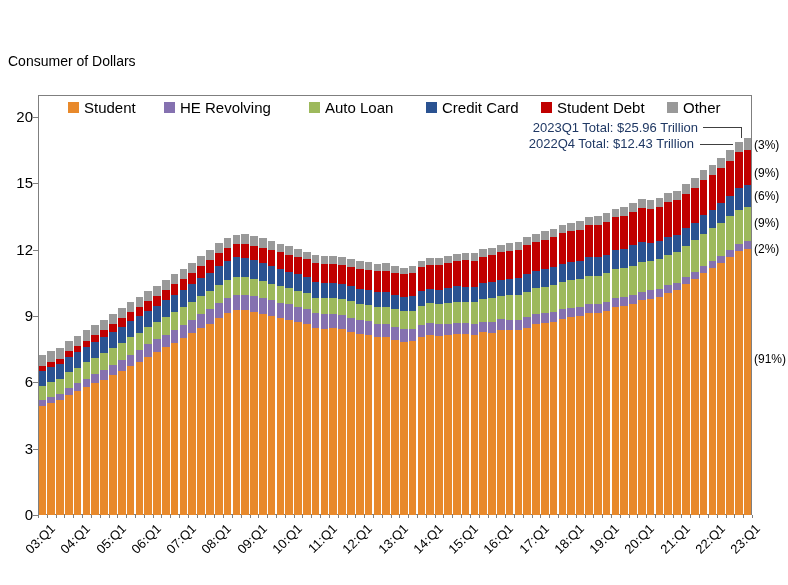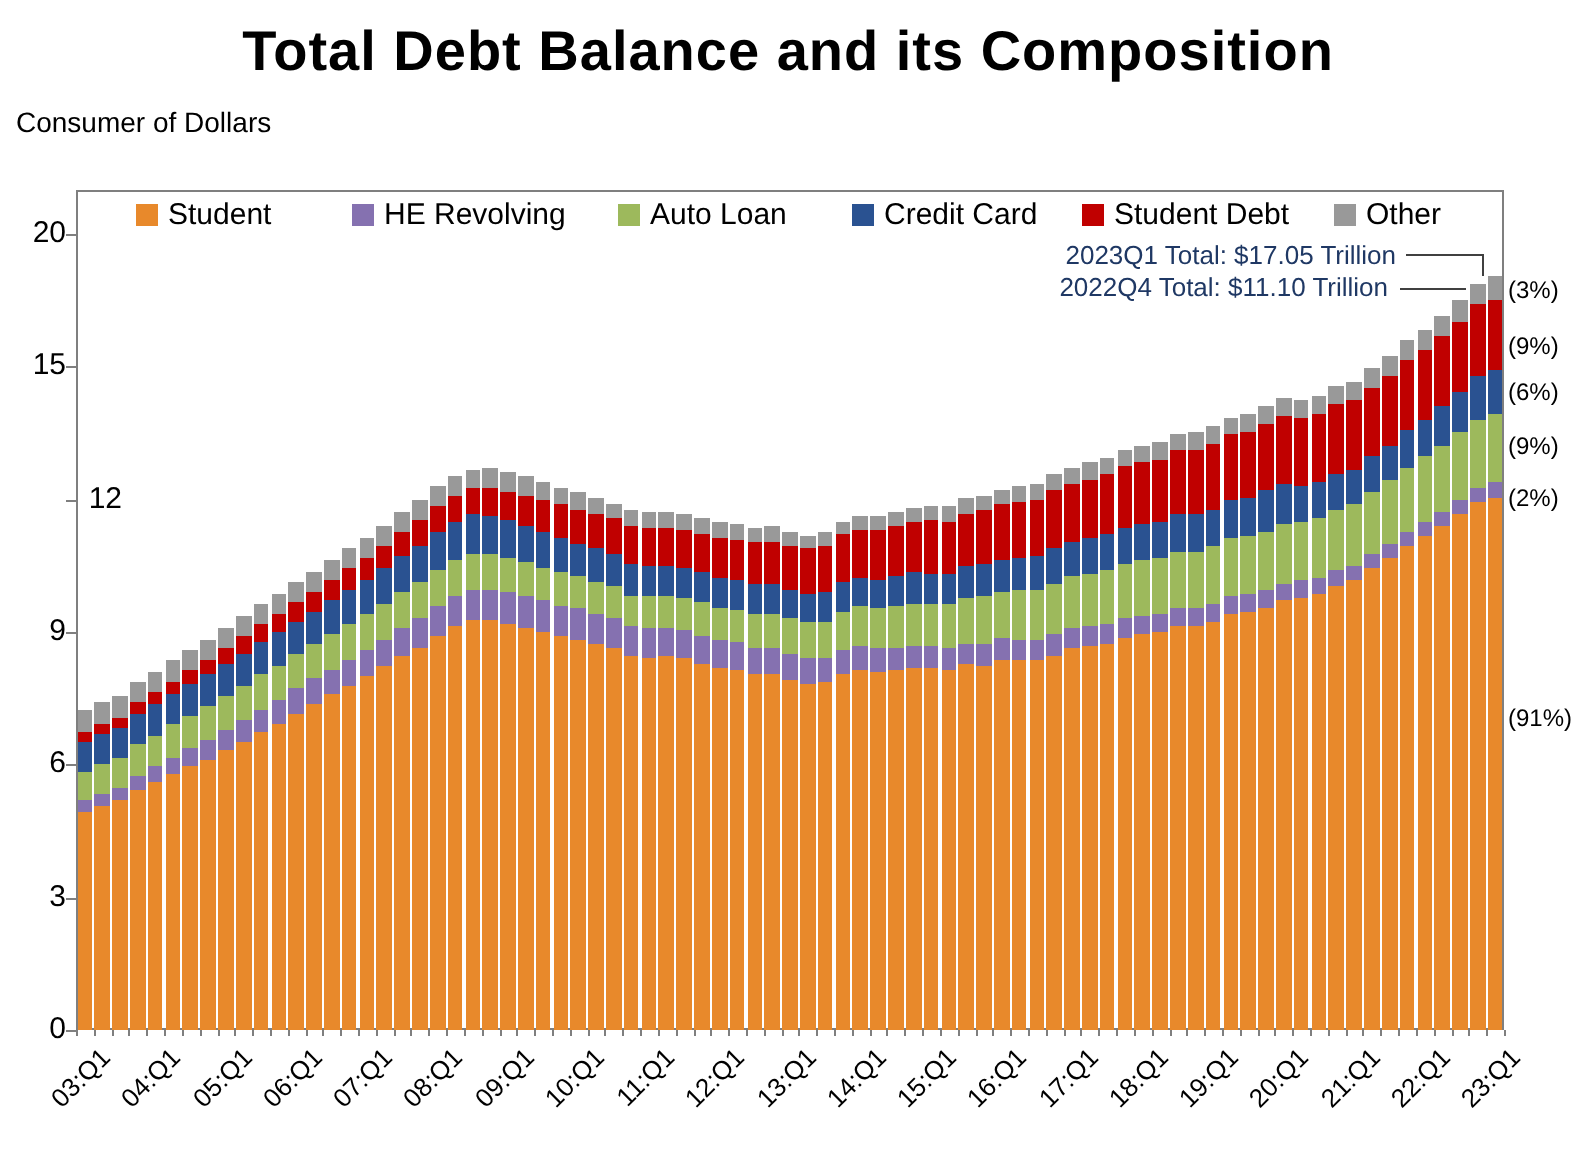--- a/index.html
+++ b/index.html
@@ -32,35 +32,34 @@
   .ann-text{position:absolute;font-size:13px;color:#1f3864;white-space:nowrap;text-align:right;}
   .ann-line-h{position:absolute;height:0;border-top:1px solid #404040;}
   .ann-line-v{position:absolute;width:0;border-left:1px solid #404040;}
   .share-label{position:absolute;left:754px;font-size:12px;white-space:nowrap;}
   .source{position:absolute;left:8px;top:557px;font-size:13px;}
 </style>
 </head>
 <body>
 
 <div id="app">
-  <div class="title">Total Debt Balance and its Composition</div>
   <div class="units">Consumer of Dollars</div>
 
   <div class="plot-frame"></div>
 
   <div id="y-axis">
       <div class="ylabel" style="right: 755px; top: 506px;">0</div>
       <div class="ytick" style="left: 33px; top: 515px;"></div>
       <div class="ylabel" style="right: 755px; top: 439.684px;">3</div>
       <div class="ytick" style="left: 33px; top: 448.684px;"></div>
       <div class="ylabel" style="right: 755px; top: 373.368px;">6</div>
       <div class="ytick" style="left: 33px; top: 382.368px;"></div>
       <div class="ylabel" style="right: 755px; top: 307.053px;">9</div>
       <div class="ytick" style="left: 33px; top: 316.053px;"></div>
-      <div class="ylabel" style="right: 727px; top: 240.737px;">12</div>
+      <div class="ylabel" style="right: 755px; top: 240.737px;">12</div>
       <div class="ytick" style="left: 33px; top: 249.737px;"></div>
       <div class="ylabel" style="right: 755px; top: 174.421px;">15</div>
       <div class="ytick" style="left: 33px; top: 183.421px;"></div>
       <div class="ylabel" style="right: 755px; top: 108.105px;">20</div>
       <div class="ytick" style="left: 33px; top: 117.105px;"></div>
     </div>
   <div id="x-axis">
       <div class="xtick" style="left: 38px;"></div>
       <div class="xtick" style="left: 46.8148px;"></div>
       <div class="xtick" style="left: 55.6296px;"></div>
@@ -813,21 +812,21 @@
         <div class="bar-seg" style="height: 34.4842px; background: rgb(157, 185, 92);"></div>
         <div class="bar-seg" style="height: 7.51579px; background: rgb(133, 113, 176);"></div>
         <div class="bar-seg" style="height: 266.147px; background: rgb(232, 137, 43);"></div>
       </div>
     </div>
   <div id="legend" class="legend">
       <div class="legend-item" style="left: 68px;">
         <span class="legend-swatch" style="background: rgb(232, 137, 43);"></span>
         <span class="legend-label">Student</span>
       </div>
-      <div class="legend-item" style="left: 176px;">
+      <div class="legend-item" style="left: 164px;">
         <span class="legend-swatch" style="background: rgb(133, 113, 176);"></span>
         <span class="legend-label">HE Revolving</span>
       </div>
       <div class="legend-item" style="left: 309px;">
         <span class="legend-swatch" style="background: rgb(157, 185, 92);"></span>
         <span class="legend-label">Auto Loan</span>
       </div>
       <div class="legend-item" style="left: 426px;">
         <span class="legend-swatch" style="background: rgb(42, 82, 145);"></span>
         <span class="legend-label">Credit Card</span>
@@ -835,22 +834,22 @@
       <div class="legend-item" style="left: 541px;">
         <span class="legend-swatch" style="background: rgb(192, 0, 0);"></span>
         <span class="legend-label">Student Debt</span>
       </div>
       <div class="legend-item" style="left: 667px;">
         <span class="legend-swatch" style="background: rgb(153, 153, 153);"></span>
         <span class="legend-label">Other</span>
       </div>
     </div>
 
-  <div class="ann-text" style="right:90px;top:120px;">2023Q1 Total: $17.05 Trillion</div>
-  <div class="ann-text" style="right:94px;top:136px;">2022Q4 Total: $11.10 Trillion</div>
+  <div class="ann-text" style="right:90px;top:120px;">2023Q1 Total: $25.96 Trillion</div>
+  <div class="ann-text" style="right:94px;top:136px;">2022Q4 Total: $12.43 Trillion</div>
   <div class="ann-line-h" style="left:703px;top:127px;width:38px;"></div>
   <div class="ann-line-v" style="left:741px;top:127px;height:11px;"></div>
   <div class="ann-line-h" style="left:700px;top:144px;width:33px;"></div>
 
   <div id="share-labels">
       <div class="share-label" style="top: 138px;">(3%)</div>
       <div class="share-label" style="top: 166px;">(9%)</div>
       <div class="share-label" style="top: 189px;">(6%)</div>
       <div class="share-label" style="top: 216px;">(9%)</div>
       <div class="share-label" style="top: 242px;">(2%)</div>

